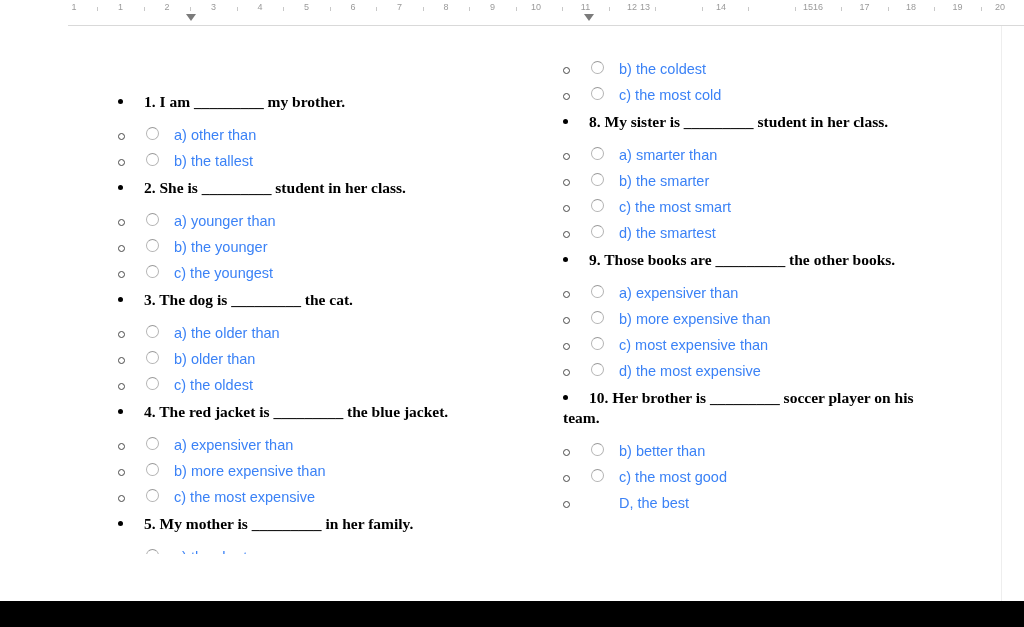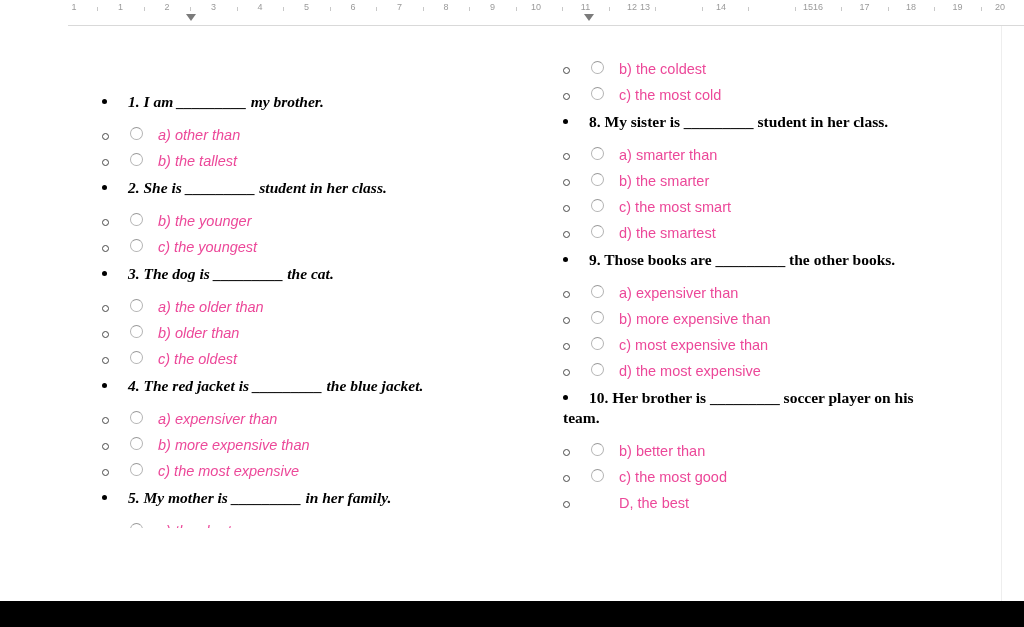--- a/index.html
+++ b/index.html
@@ -118,21 +118,21 @@
     left: 0;
     top: 0;
     width: 933px;
     height: 575px;
     overflow: hidden;
   }
   .col {
     position: absolute;
     top: 0;
   }
-  .col-left { left: 4px; width: 430px; font-style: italic; }
+  .col-left { left: 20px; width: 430px; }
   .col-right { left: 465px; width: 440px; }
 
   
   .qline {
     position: relative;
     padding-left: 56px;
     margin: 0;
     font-family: "Liberation Serif", serif;
     font-weight: bold;
     font-size: 15.5px;
@@ -152,21 +152,21 @@
     display: block;
   }
 
   
   .optline {
     position: relative;
     padding-left: 86px;
     margin: 0;
     font-family: "Liberation Sans", sans-serif;
     font-size: 14.5px;
-    color: #ec4899;
+    color: #3b82f6;
     line-height: 26px;
     white-space: nowrap;
   }
   .optline .obullet {
     position: absolute;
     left: 30px;
     top: 11px;
     width: 5px;
     height: 5px;
     border: 1px solid #4a4a4a;
@@ -274,20 +274,21 @@
     <div class="content">
       <div class="col col-left" id="left-column" style="padding-top: 62px;">
           <div class="spacer-xs"></div>
           <div class="qline"><span class="bullet"></span><span>1. I am _________ my brother.</span></div>
           <div class="spacer-sm"></div>
           <div class="optline"><span class="obullet"></span><span class="radio"></span><span>a) other than</span></div>
           <div class="optline"><span class="obullet"></span><span class="radio"></span><span>b) the tallest</span></div>
           <div class="spacer-xs"></div>
           <div class="qline"><span class="bullet"></span><span>2. She is _________ student in her class.</span></div>
           <div class="spacer-sm"></div>
+          <div class="optline"><span class="obullet"></span><span class="radio"></span><span>a) younger than</span></div>
           <div class="optline"><span class="obullet"></span><span class="radio"></span><span>b) the younger</span></div>
           <div class="optline"><span class="obullet"></span><span class="radio"></span><span>c) the youngest</span></div>
           <div class="spacer-xs"></div>
           <div class="qline"><span class="bullet"></span><span>3. The dog is _________ the cat.</span></div>
           <div class="spacer-sm"></div>
           <div class="optline"><span class="obullet"></span><span class="radio"></span><span>a) the older than</span></div>
           <div class="optline"><span class="obullet"></span><span class="radio"></span><span>b) older than</span></div>
           <div class="optline"><span class="obullet"></span><span class="radio"></span><span>c) the oldest</span></div>
           <div class="spacer-xs"></div>
           <div class="qline"><span class="bullet"></span><span>4. The red jacket is _________ the blue jacket.</span></div>

